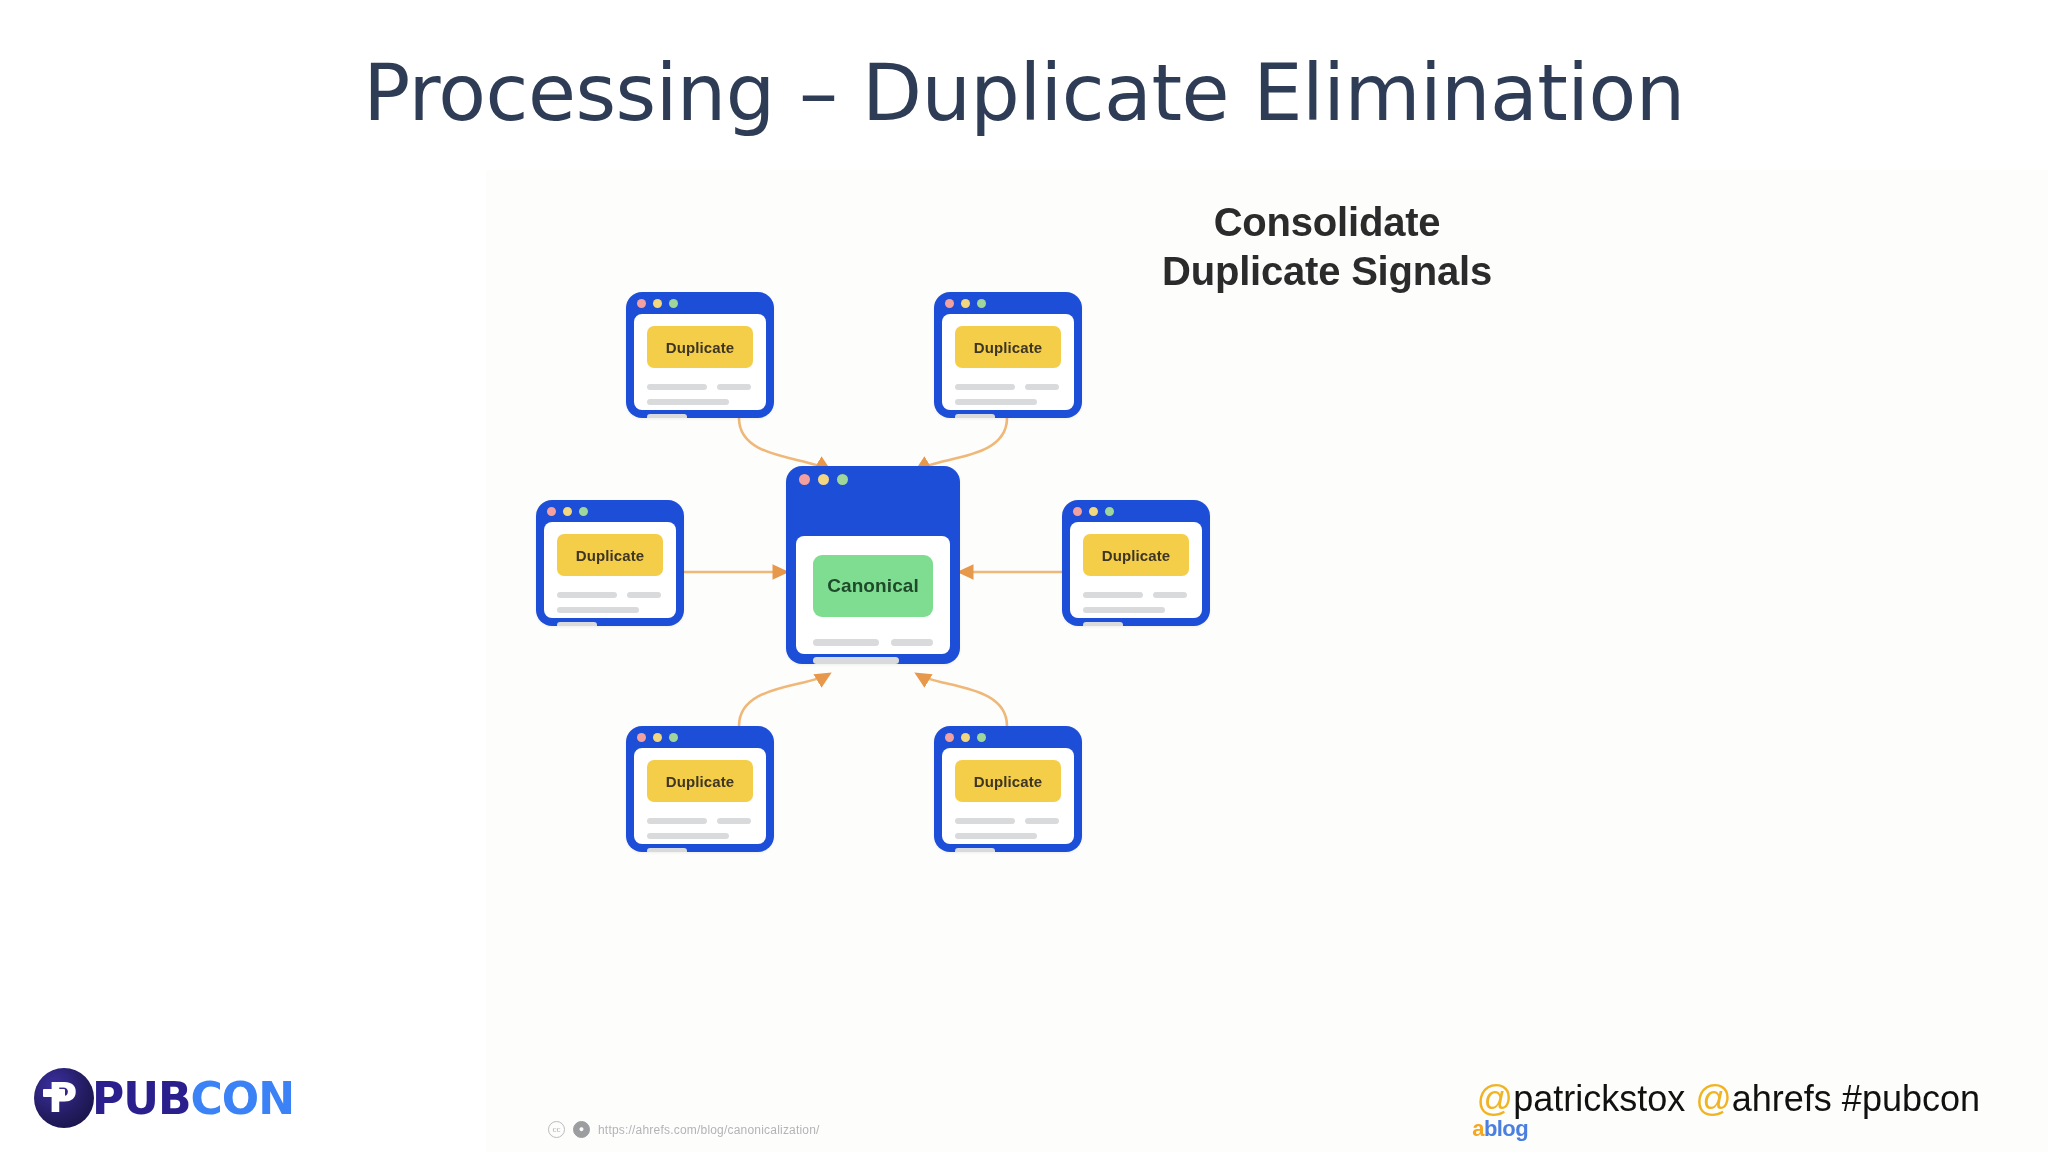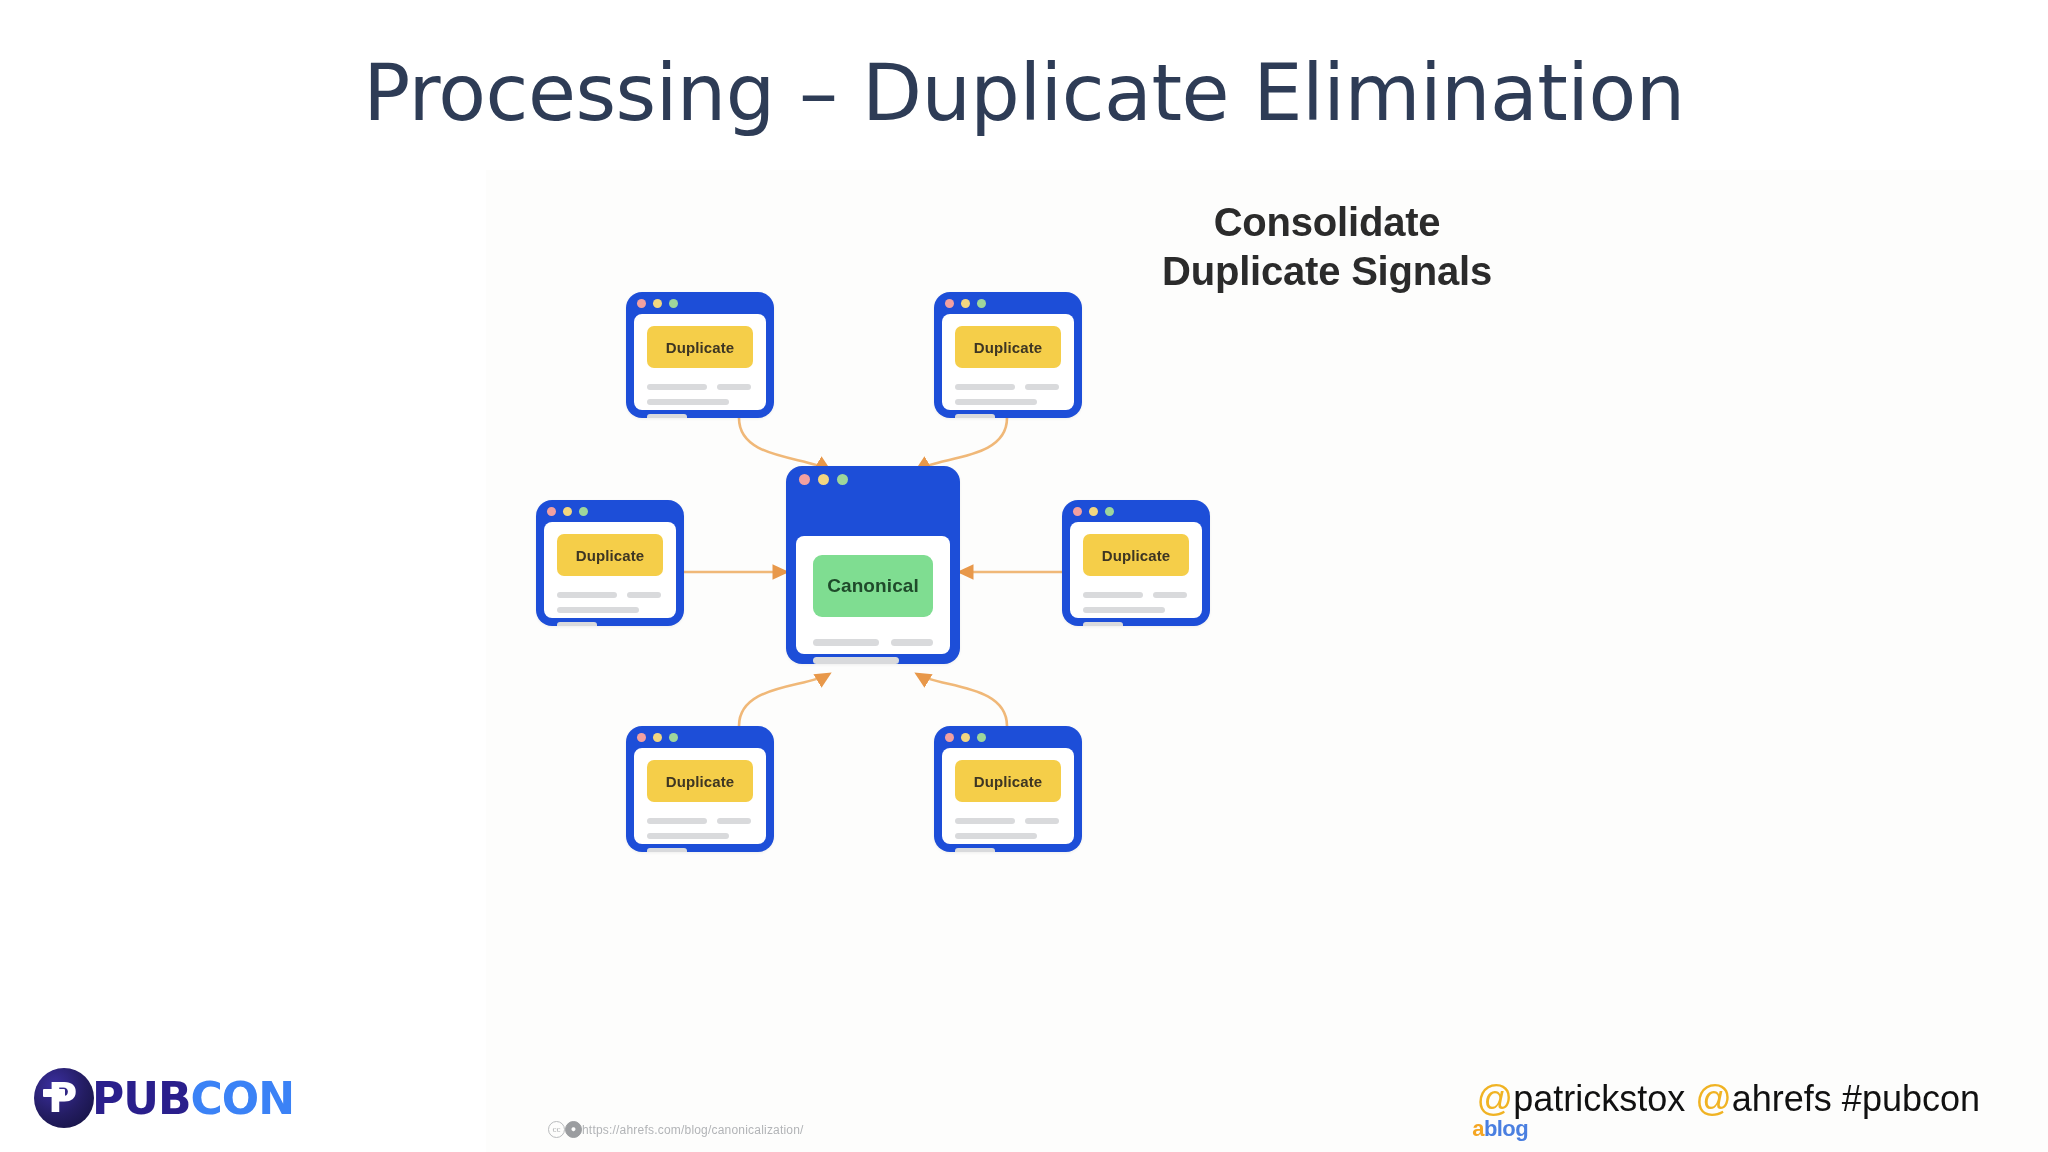--- a/index.html
+++ b/index.html
@@ -174,20 +174,21 @@
   }
   .card.big .bar { height: 7px; border-radius: 4px; }
 
   
   .src-row {
     position: absolute;
     left: 62px;
     bottom: 14px;
     display: flex;
     align-items: center;
+    gap: 8px;
   }
   .cc-ico {
     width: 15px;
     height: 15px;
     border-radius: 50%;
     border: 1.4px solid #b9bbbd;
     display: flex;
     align-items: center;
     justify-content: center;
     font-size: 9px;

